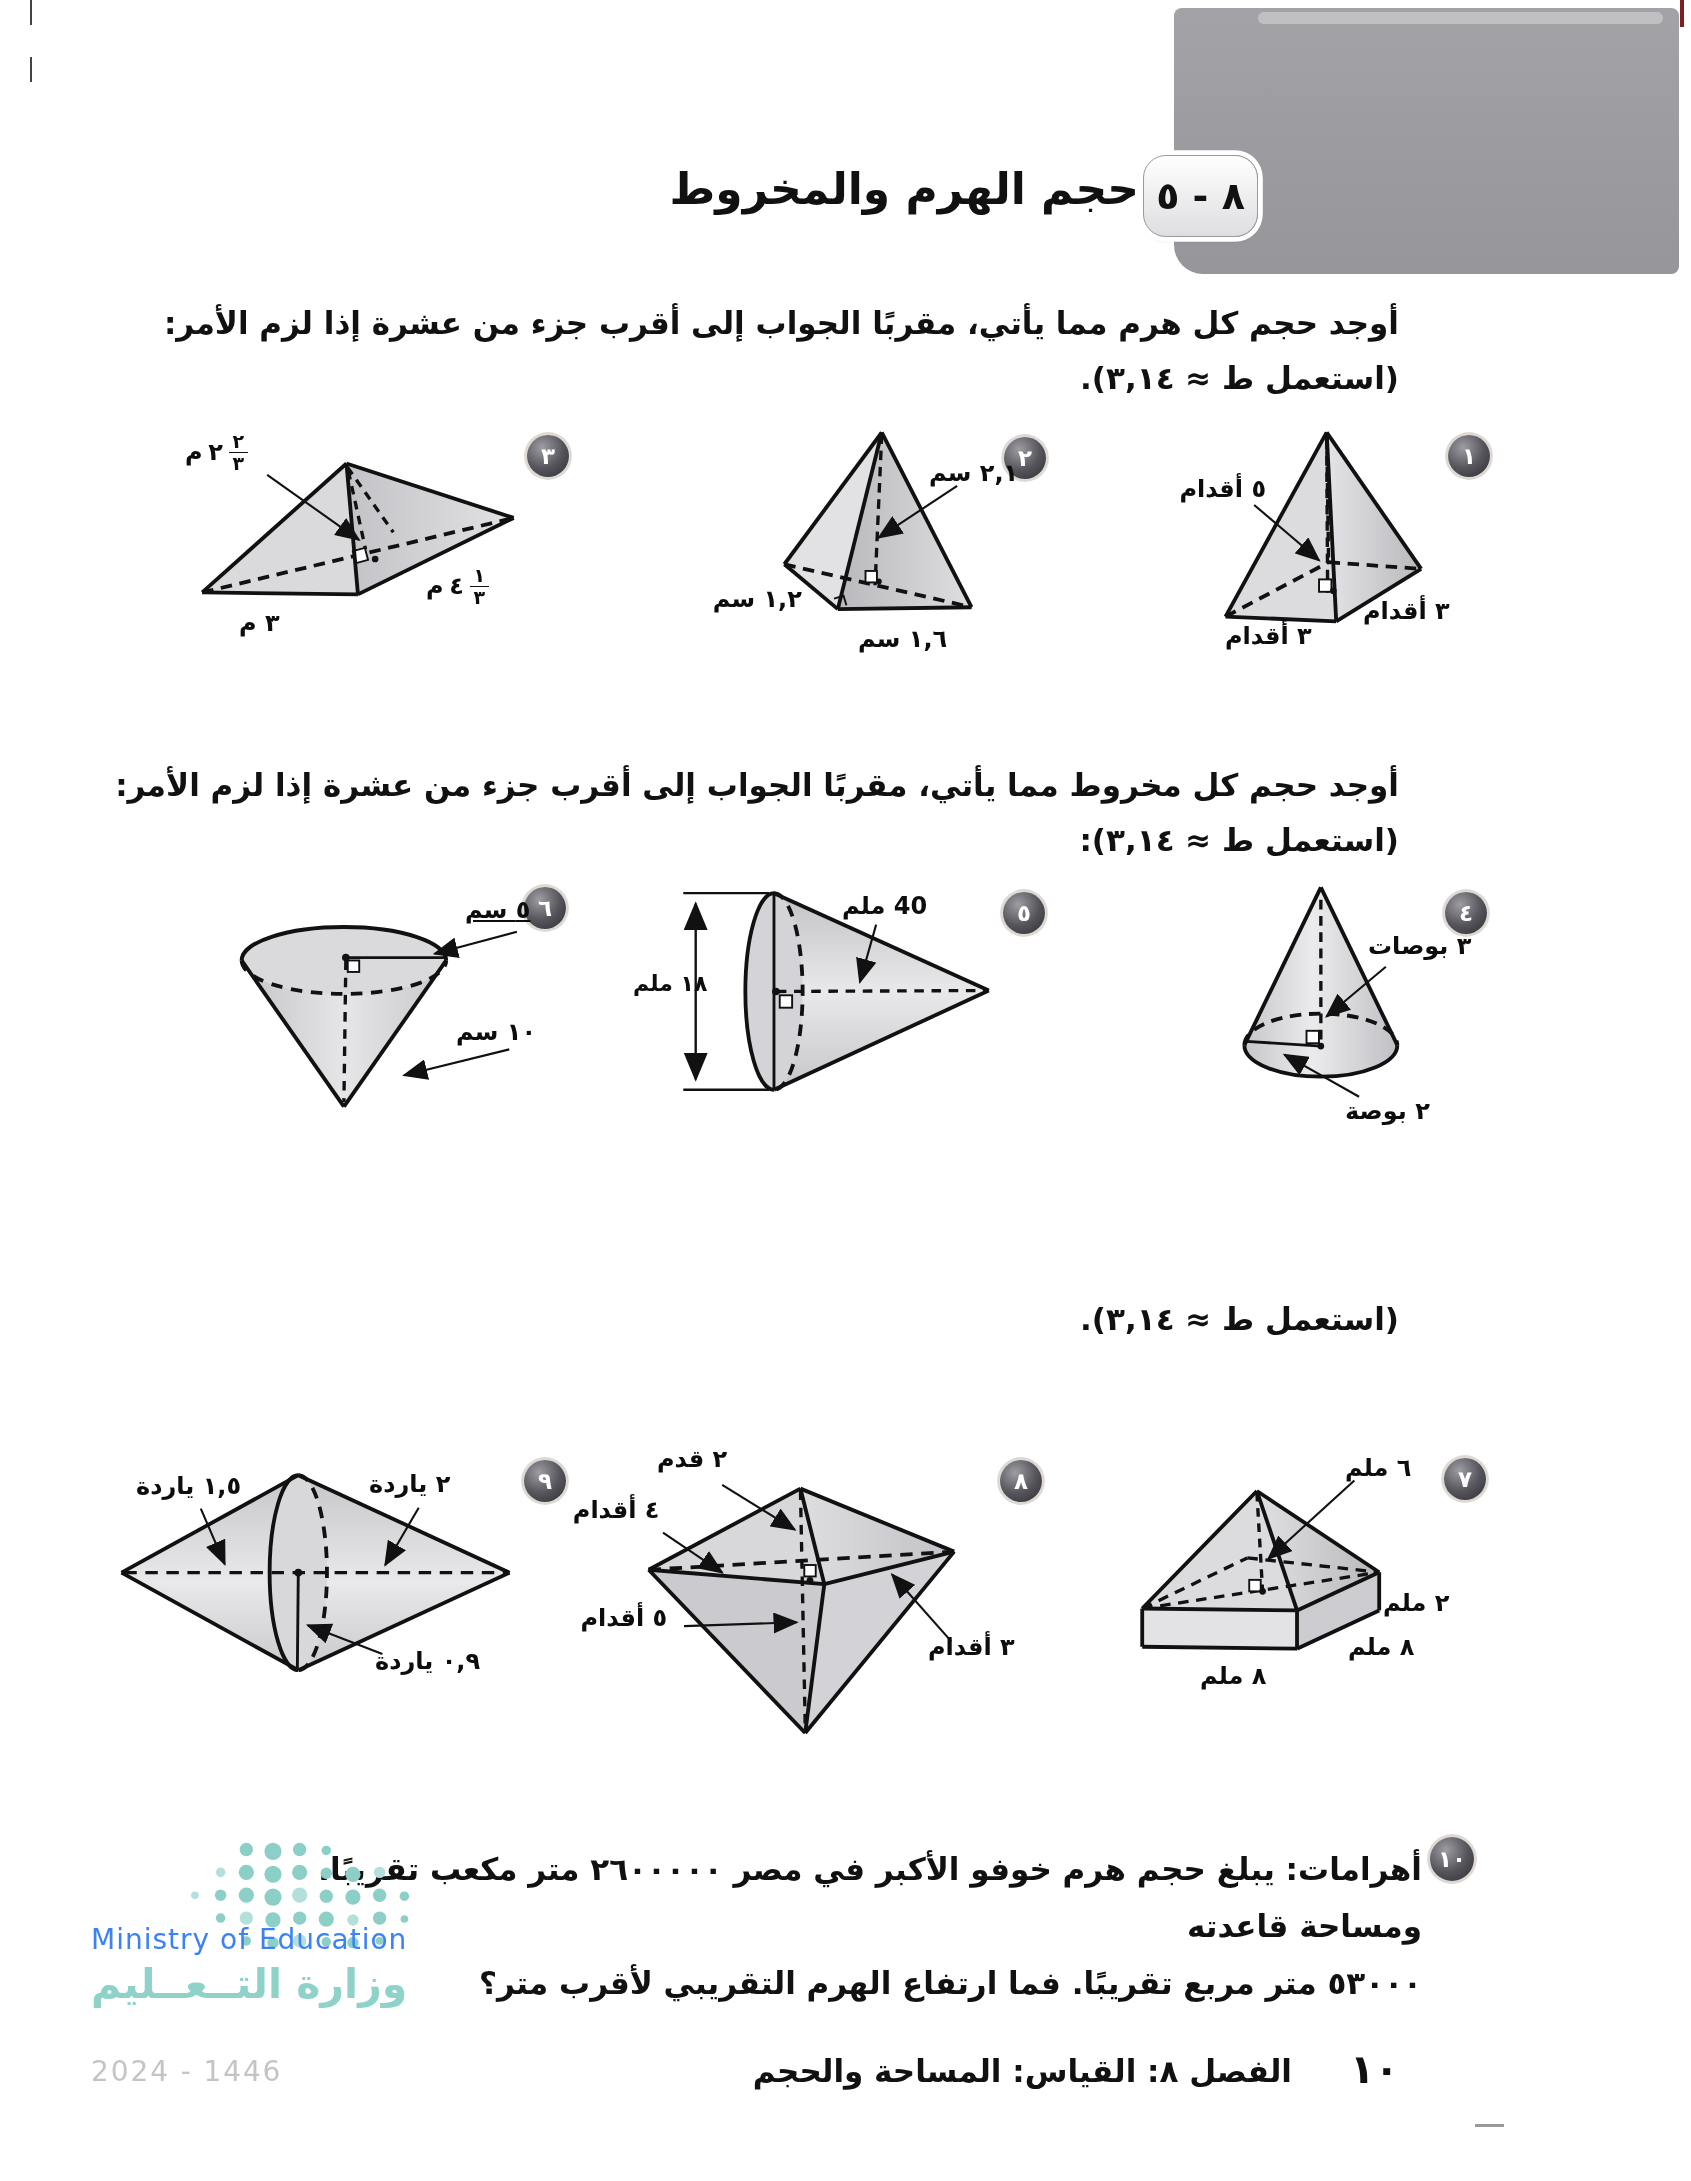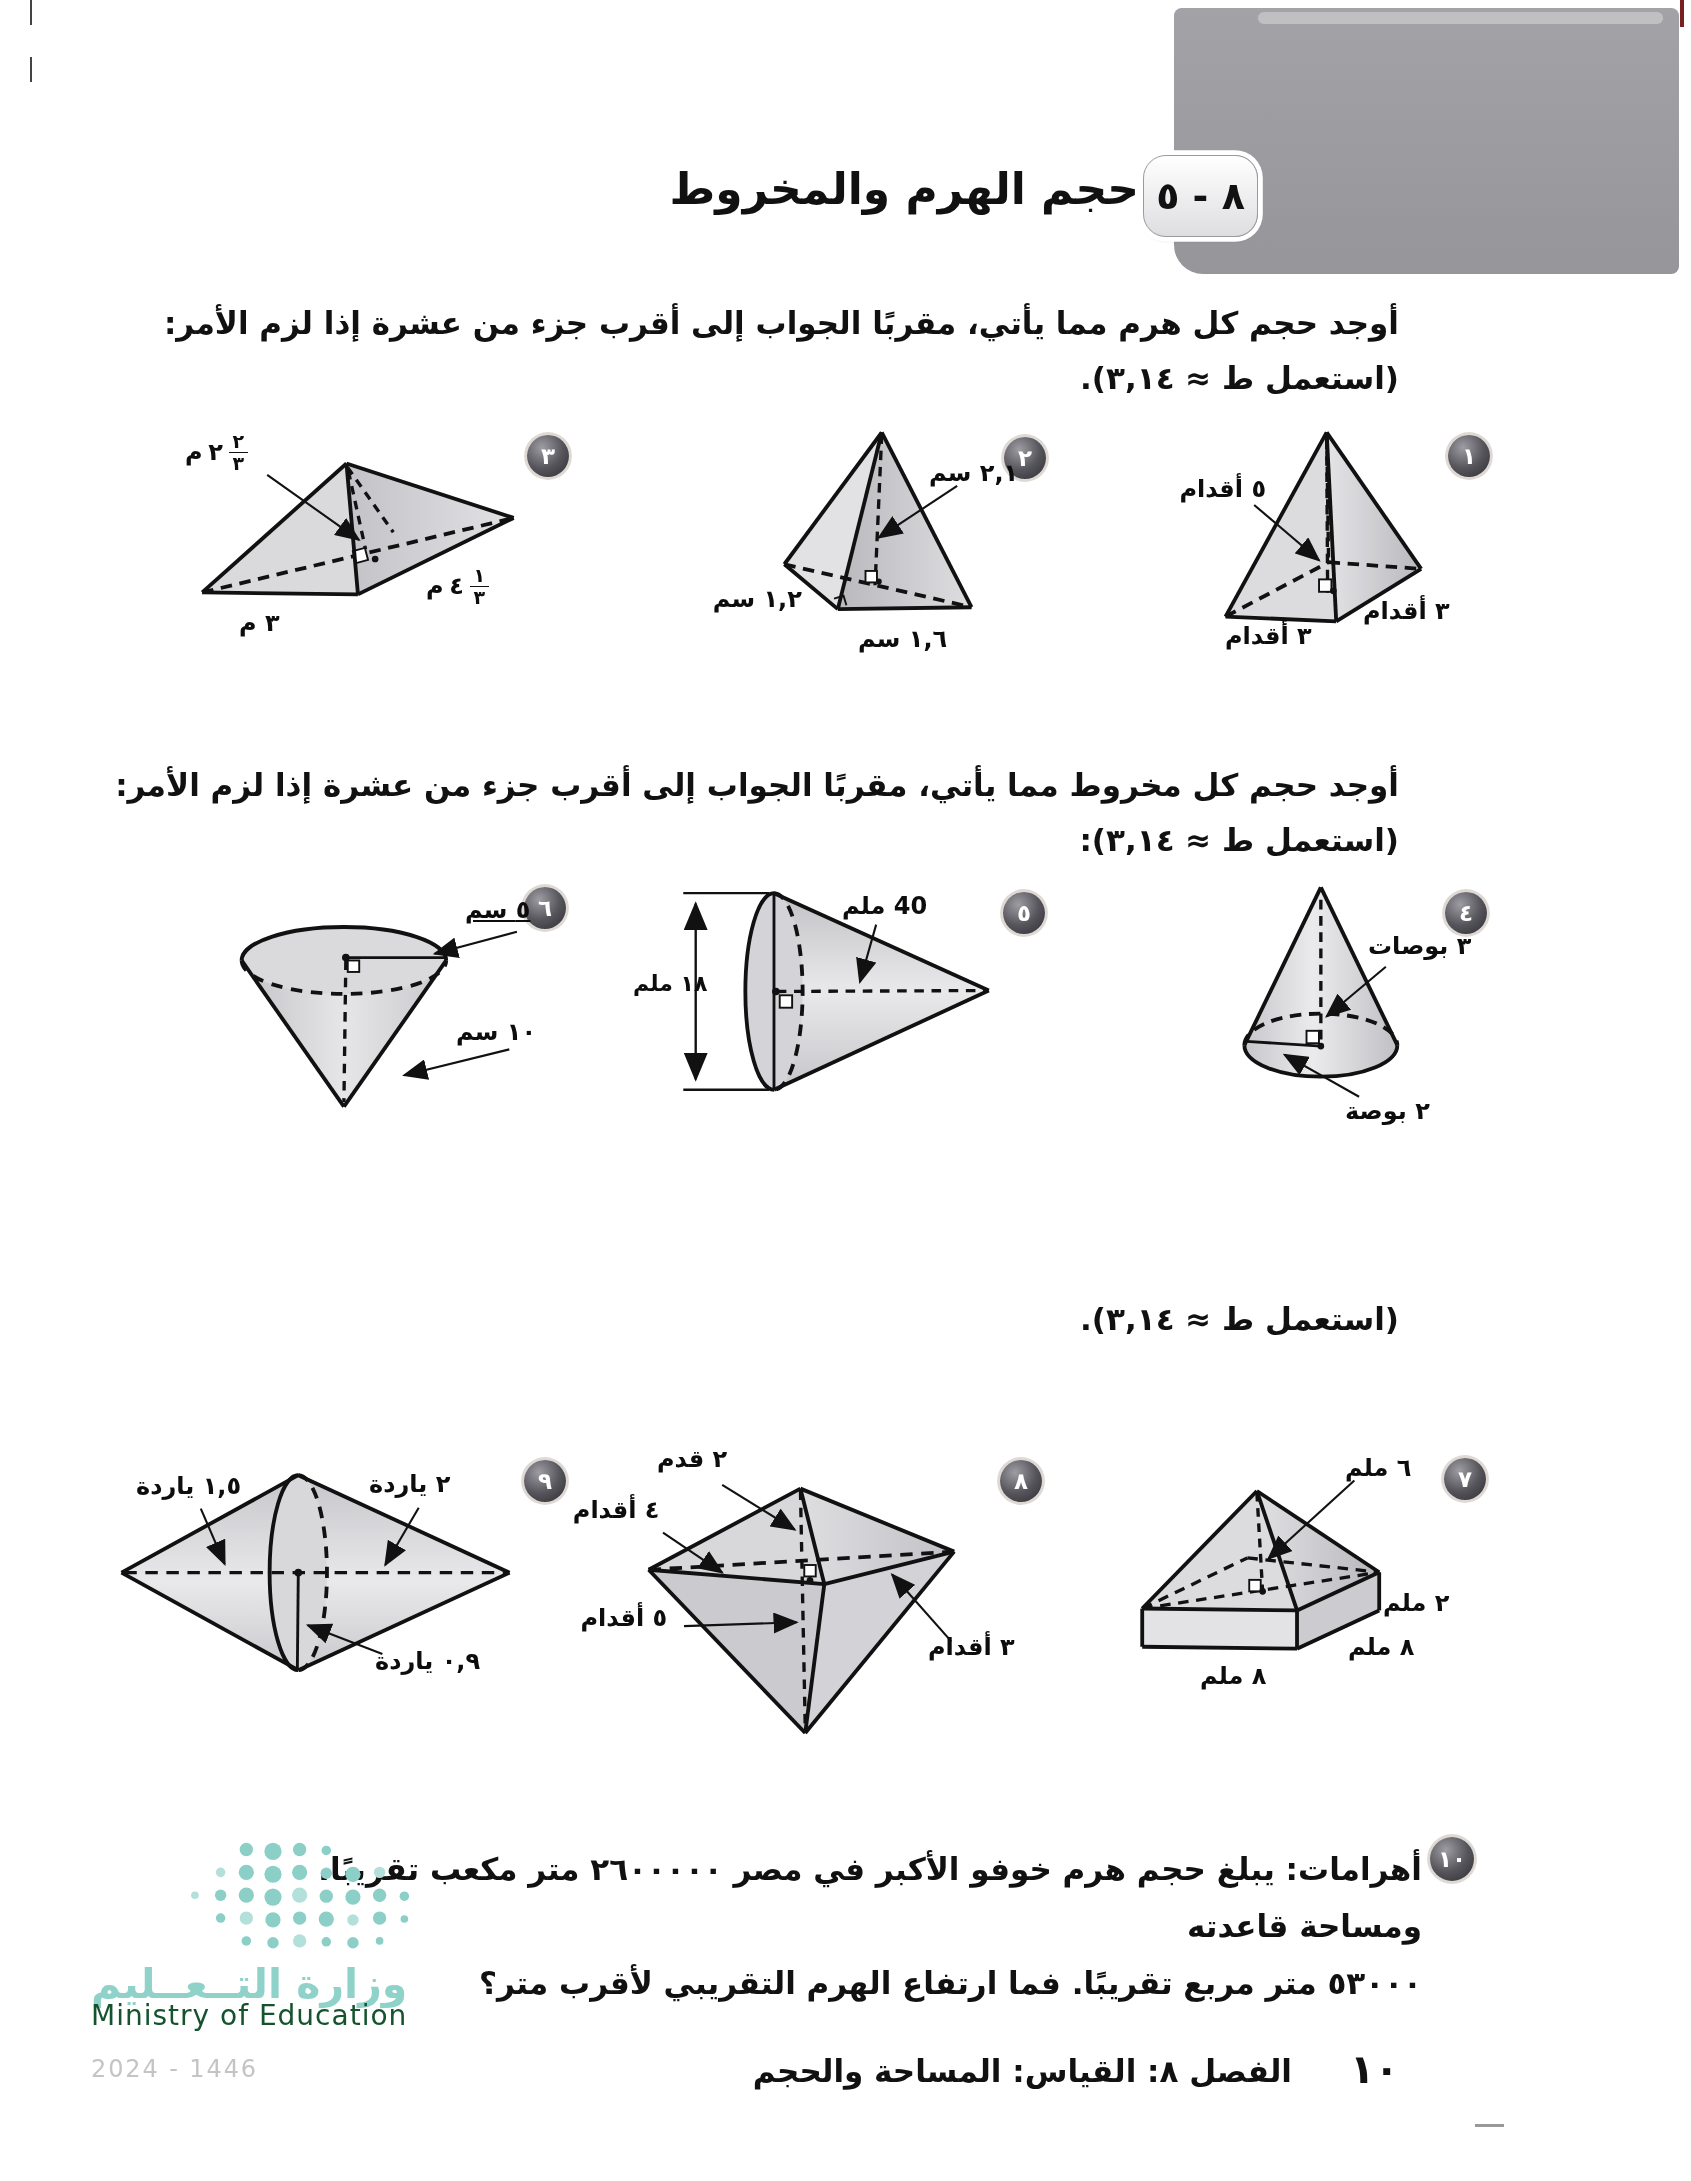--- a/index.html
+++ b/index.html
@@ -27,22 +27,22 @@
      background:linear-gradient(#ffffff,#dedee1);border:1.9px solid #9b9b9f;
      box-shadow:0 0 0 4.8px #ffffff,0 2.9px 3.8px rgba(0,0,0,.35);
      display:flex;align-items:center;justify-content:center;font-size:38px;font-weight:700;direction:rtl;}
   .page-title{position:absolute;right:553px;top:163px;font-size:44px;font-weight:700;
      direction:rtl;white-space:nowrap;}
   .mark{position:absolute;background:#444;}
   .p10-text{position:absolute;right:270px;top:1841px;width:1147px;direction:rtl;text-align:right;
      font-size:31px;font-weight:700;line-height:57px;}
   .p10-text .kw{font-weight:800;}
   .logo-ar{position:absolute;left:91px;top:1960px;font-size:41px;font-weight:700;color:#8ed2c9;direction:rtl;}
-  .logo-en{position:absolute;left:91px;top:1999px;font-size:28px;color:#14532d;letter-spacing:1px;}
-  .logo-yr{position:absolute;left:91px;top:2055px;font-size:24px;color:#c4c4c4;letter-spacing:1.9px;}
+  .logo-en{position:absolute;left:91px;top:1923px;font-size:28px;color:#3b82f6;letter-spacing:1px;}
+  .logo-yr{position:absolute;left:91px;top:2055px;font-size:28px;color:#c4c4c4;letter-spacing:1.9px;}
   .footer-ch{position:absolute;right:400px;top:2053px;font-size:31px;font-weight:700;direction:rtl;white-space:nowrap;}
   .footer-pg{position:absolute;left:1350px;top:2046px;font-size:40px;font-weight:700;direction:rtl;}
 </style>
 </head>
 <body>
 
 <div class="mark" style="left:30px;top:0;width:1.9px;height:25px;"></div>
 <div class="mark" style="left:30px;top:57px;width:1.9px;height:25px;"></div>
 <div class="mark" style="left:1680px;top:0;width:3.8px;height:27px;background:#7b2020;"></div>
 <div class="mark" style="left:1475px;top:2124px;width:29px;height:2.9px;background:#999;"></div>

